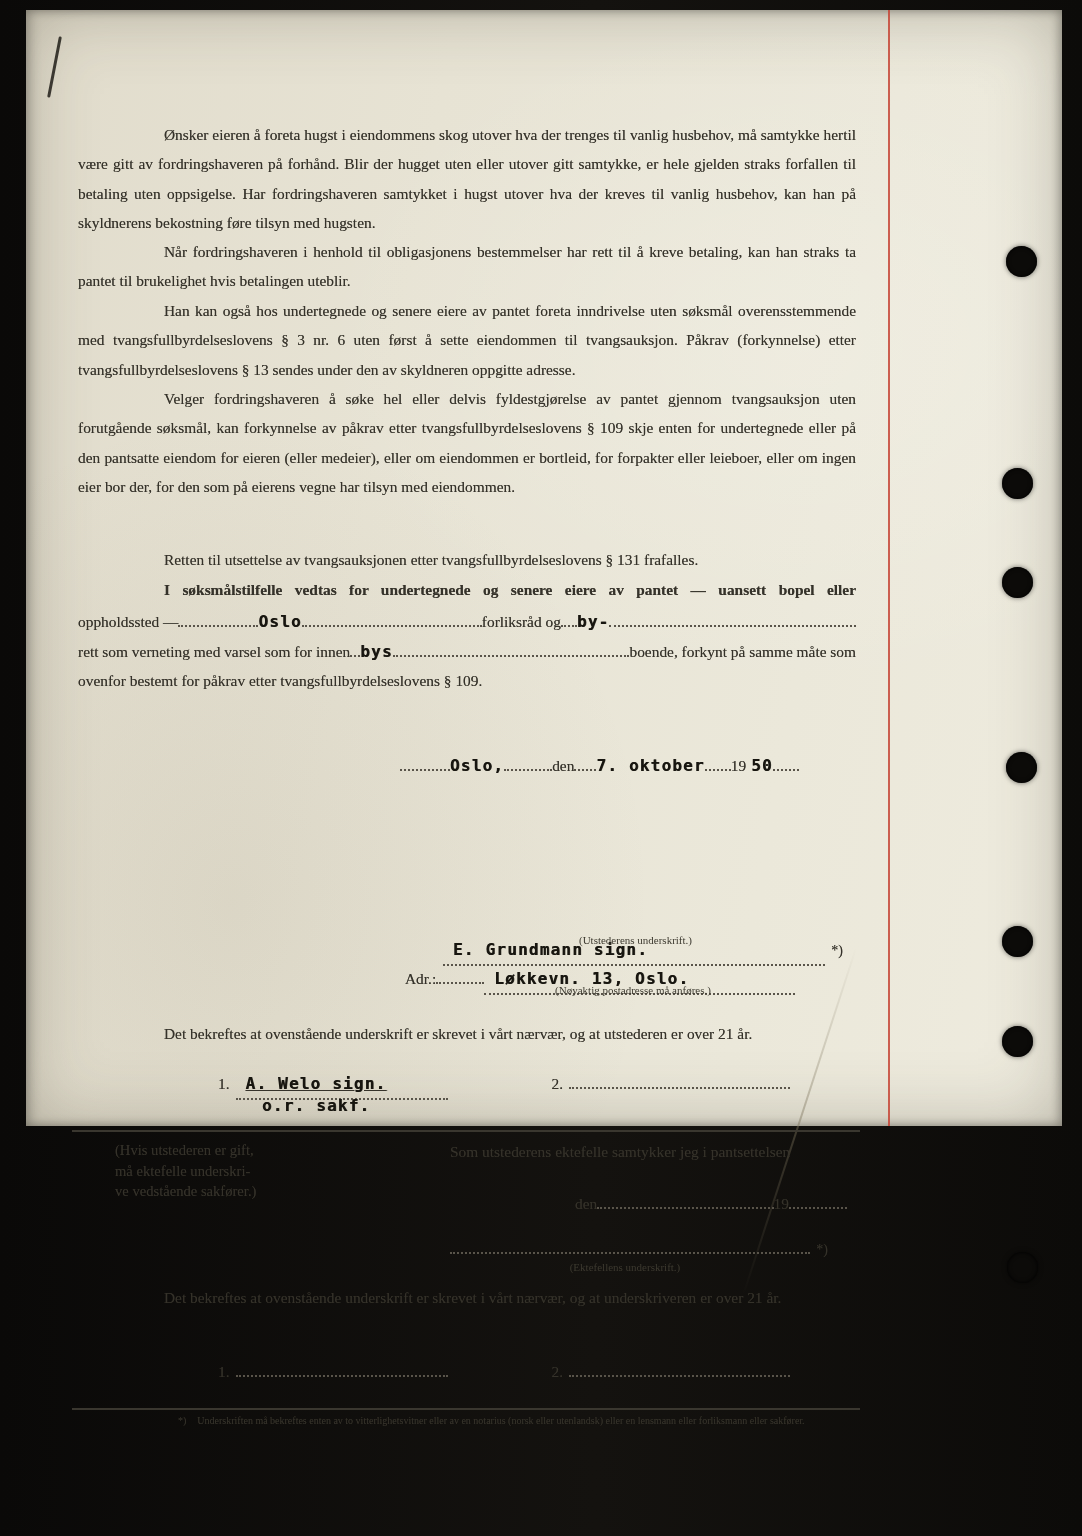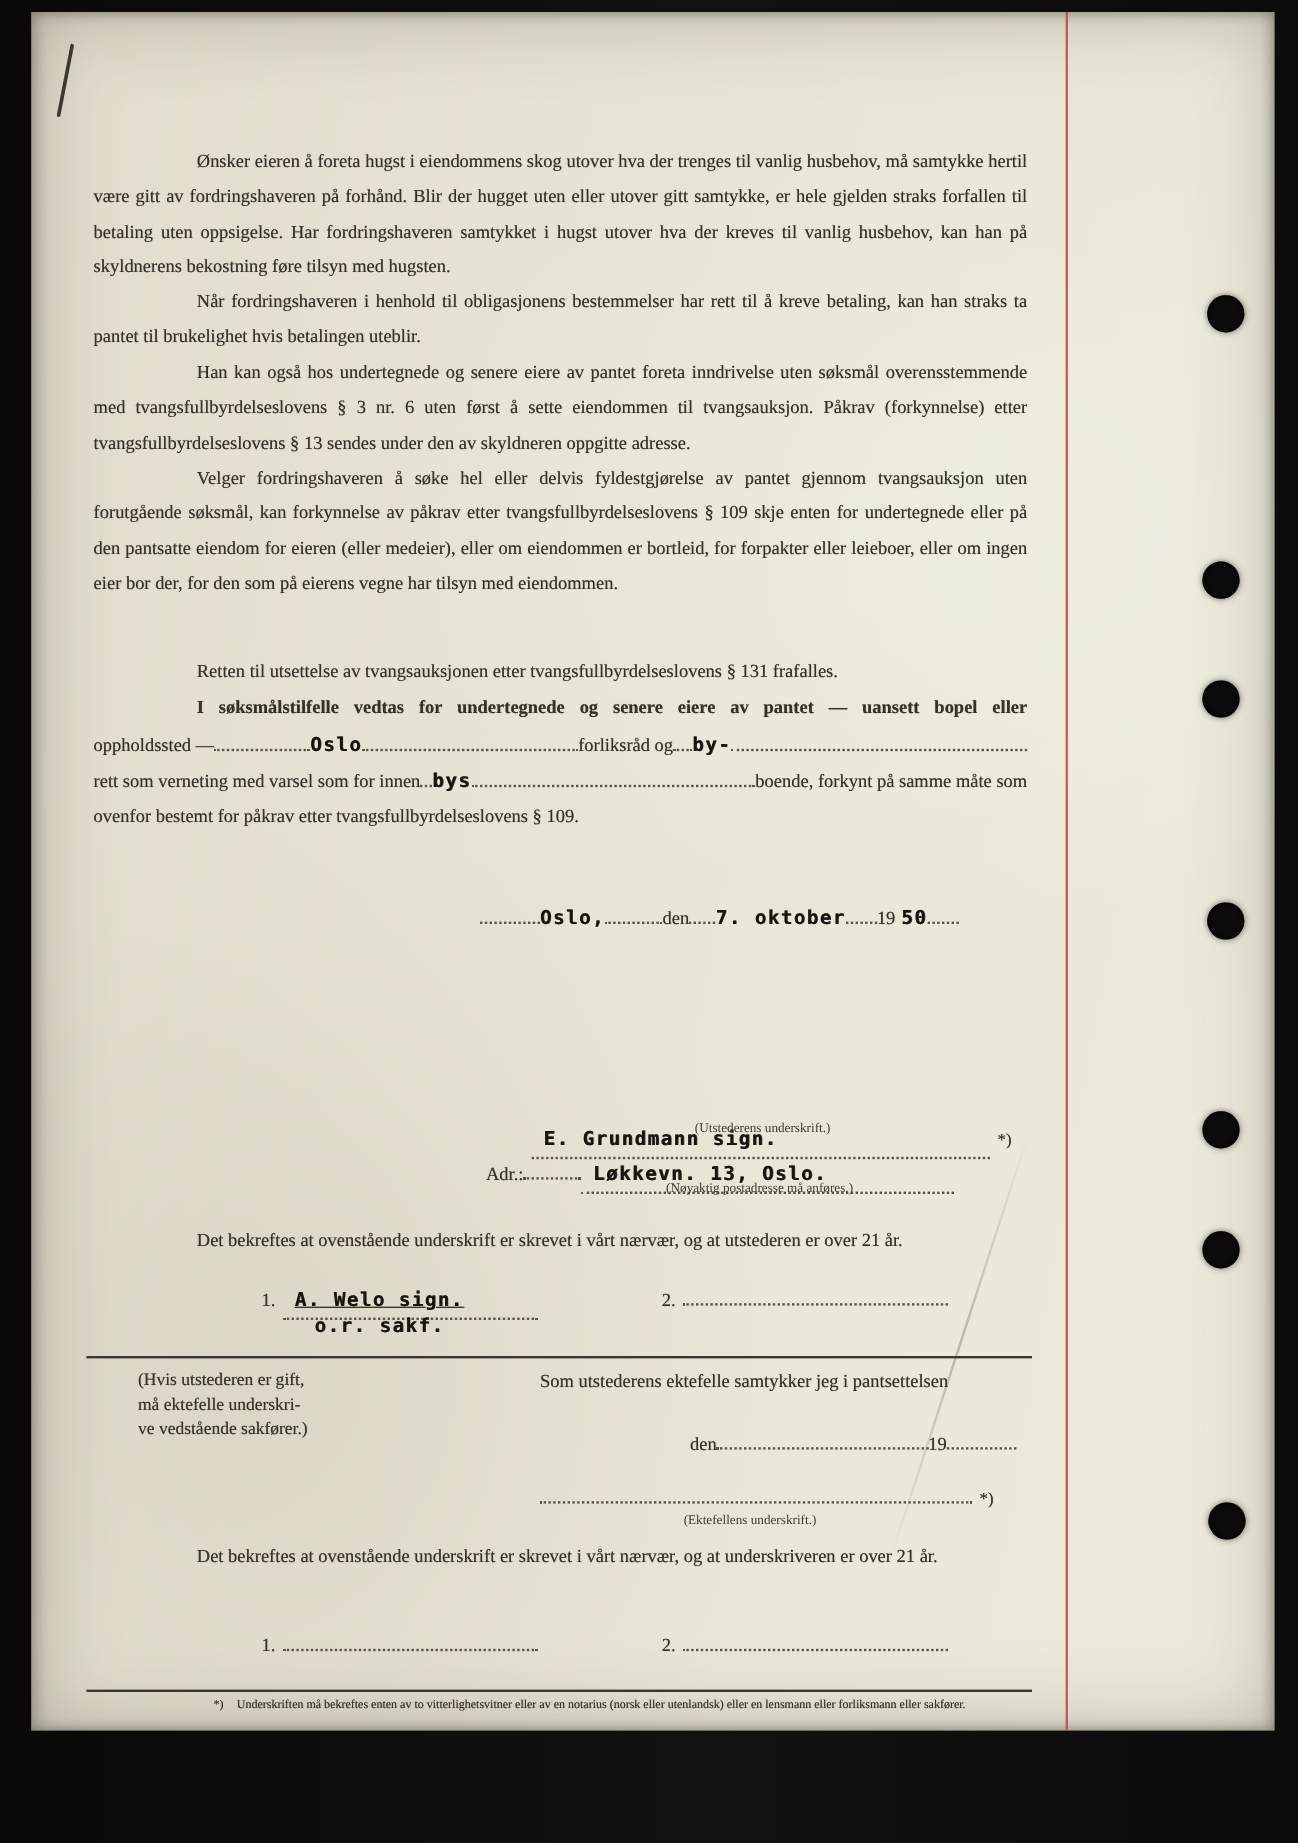--- a/index.html
+++ b/index.html
@@ -1,19 +1,19 @@
 <!DOCTYPE html>
 <html><head>
 <meta charset="utf-8">
 <style>
   html,body{margin:0;padding:0;background:#0d0c0a;}
   .viewport{position:relative;width:1082px;height:1536px;overflow:hidden;
     background:linear-gradient(90deg,#0a0908 0%,#14120f 55%,#0c0b09 100%);
     font-family:"Liberation Serif",serif;}
-  .paper{position:absolute;left:26px;top:10px;width:1036px;height:1432px;
+  .paper{position:absolute;left:26px;top:10px;width:1036px;height:1116px;
     background:
       radial-gradient(ellipse 700px 500px at 75% 30%, rgba(255,255,250,.20), rgba(255,255,250,0) 70%),
       radial-gradient(ellipse 600px 700px at 20% 80%, rgba(120,108,80,.10), rgba(120,108,80,0) 70%),
       linear-gradient(100deg,#e1dccc 0%,#e7e3d4 35%,#ebe8da 72%,#eeebde 100%);
     box-shadow:inset 0 0 70px rgba(70,62,45,.30), inset -4px 0 10px rgba(0,0,0,.22), inset 4px 0 12px rgba(0,0,0,.25);}
   .redline{position:absolute;top:0;bottom:0;width:2px;background:#c54536;opacity:.85;}
   .hole{position:absolute;width:31px;height:31px;border-radius:50%;background:#0c0b09;
     box-shadow:0 0 5px rgba(0,0,0,.55), inset 0 0 4px #000;}
   .penmark{position:absolute;width:3px;height:62px;background:#201d18;opacity:.85;transform:rotate(11deg);border-radius:2px;}
   .crease{position:absolute;width:2px;height:365px;background:linear-gradient(180deg,rgba(125,116,92,0),rgba(125,116,92,.45),rgba(125,116,92,0));transform:rotate(18deg);transform-origin:top center;}

